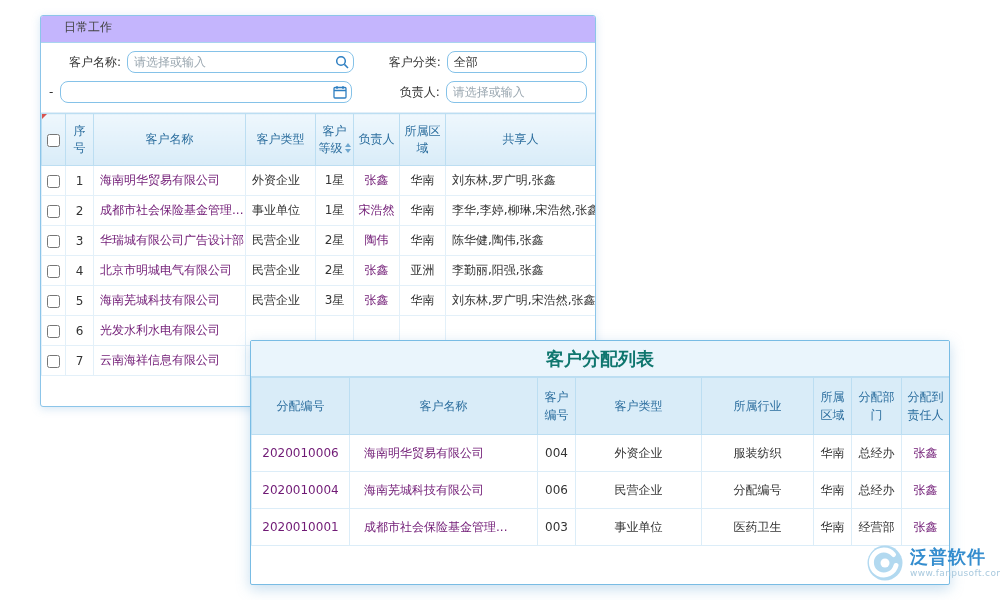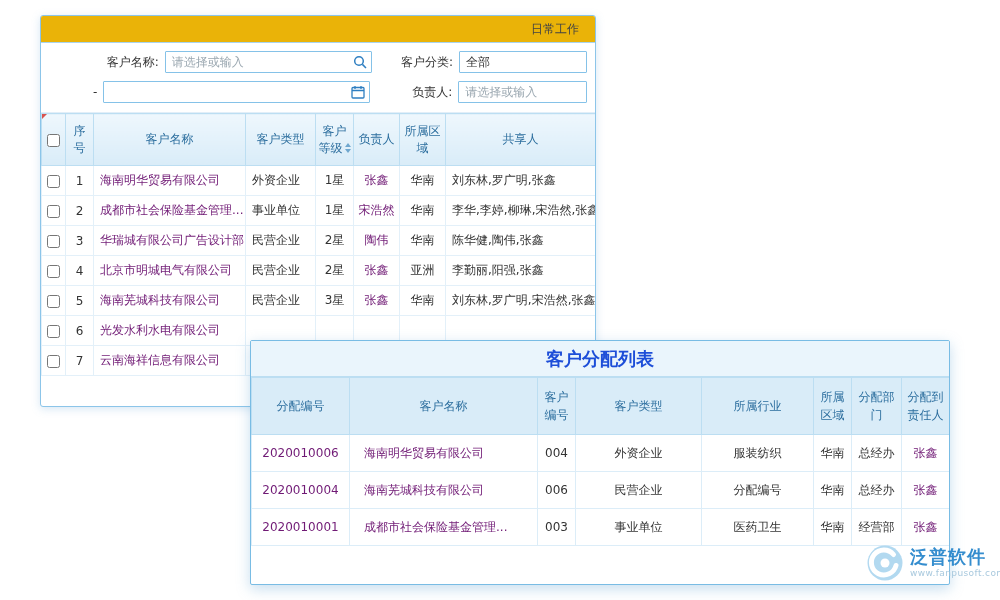--- a/index.html
+++ b/index.html
@@ -9,22 +9,22 @@
     font-family:"DejaVu Sans","Liberation Sans",sans-serif; font-size:12px; color:#333;
   }
 
   
   .main-panel {
     position:absolute; left:40px; top:15px; width:556px; height:392px;
     background:#fff; border:1px solid #8cc5e9; border-radius:3px;
     box-shadow:0 2px 8px rgba(110,170,215,.28); z-index:1; overflow:hidden;
   }
   .tabbar {
-    height:27px; background:#eab308; border-bottom:1px solid #a9d4ef;
-    display:flex; align-items:flex-end; padding-left:0;flex-direction:column;
+    height:27px; background:#c4b5fd; border-bottom:1px solid #a9d4ef;
+    display:flex; align-items:flex-end; padding-left:7px;
   }
   .tab { padding:5px 16px 6px; font-size:12px; color:#444; cursor:pointer; position:relative; white-space:nowrap; }
   .tab.active {
     background:#fff; border:1px solid #a9d4ef; border-bottom:1px solid #fff;
     border-radius:3px 3px 0 0; margin-bottom:-1px; color:#222; font-weight:bold;
     padding-right:22px;
   }
   .tab-close { position:absolute; top:1px; right:4px; font-size:11px; color:#777; font-weight:normal; line-height:1; }
 
   .toolbar {
@@ -33,28 +33,28 @@
   }
   .btn {
     height:22px; padding:0 10px; font-size:12px; color:#2374b5;
     background:linear-gradient(#ffffff,#eaf5fd); border:1px solid #8cc5e9;
     border-radius:3px; display:inline-flex; align-items:center; gap:5px;
     cursor:pointer; white-space:nowrap; font-family:inherit;
   }
   .caret { width:0; height:0; border-left:4px solid transparent; border-right:4px solid transparent; border-top:4px solid #2374b5; }
 
   .filters { padding:8px 8px 9px; border-bottom:1px solid #e2eef8; }
-  .filter-row { display:flex; align-items:center; height:22px;margin-left:44px; }
+  .filter-row { display:flex; align-items:center; height:22px; }
   .filter-row + .filter-row { margin-top:8px; }
   .f-label { text-align:right; color:#333; white-space:nowrap; }
   .dash { width:12px; text-align:left; color:#333; }
 
   .input-wrap { position:relative; display:inline-flex; align-items:center; height:22px; }
   .input-wrap input {
-    width:100%; height:22px; border:1px solid #85c2e8; border-radius:1px;
+    width:100%; height:22px; border:1px solid #85c2e8; border-radius:8px;
     font-size:12px; padding:0 6px; color:#333; font-family:inherit; outline:none; background:#fff;
   }
   .input-wrap.has-icon input { padding-right:22px; }
   .input-wrap input::placeholder { color:#9aa7b0; }
   .icon-in-input { position:absolute; right:5px; top:4px; width:14px; height:14px; cursor:pointer; }
 
   
   .grid { border-collapse:collapse; table-layout:fixed; width:554px; font-size:12px; }
   .grid th {
     background:linear-gradient(#eef7fd,#d9ecf8); color:#2c6e9e; font-weight:normal;
@@ -77,21 +77,21 @@
   .sort-icon .s-dn { border-top:4px solid #6fa7cf; }
 
   
   .alloc-panel {
     position:absolute; left:250px; top:340px; width:700px; height:245px;
     background:#fff; border:1px solid #79bce4; border-radius:2px;
     box-shadow:0 4px 14px rgba(95,160,210,.35); z-index:10; overflow:hidden;
   }
   .alloc-title {
     height:36px; line-height:36px; text-align:center; font-size:18px; font-weight:bold;
-    color:#1d4ed8; background:#eaf5fc; border-bottom:1px solid #bcdef2;
+    color:#0f766e; background:#eaf5fc; border-bottom:1px solid #bcdef2;
   }
   .alloc-grid { border-collapse:collapse; table-layout:fixed; width:698px; font-size:12px; }
   .alloc-grid th {
     background:#d9ecf8; color:#2c6e9e; font-weight:normal; border:1px solid #bcdef2;
     height:57px; text-align:center; padding:2px; line-height:1.5;
   }
   .alloc-grid td {
     border:1px solid #dcedf8; height:37px; text-align:center; padding:2px 4px;
     color:#333; white-space:nowrap; overflow:hidden; background:#fff;
   }

